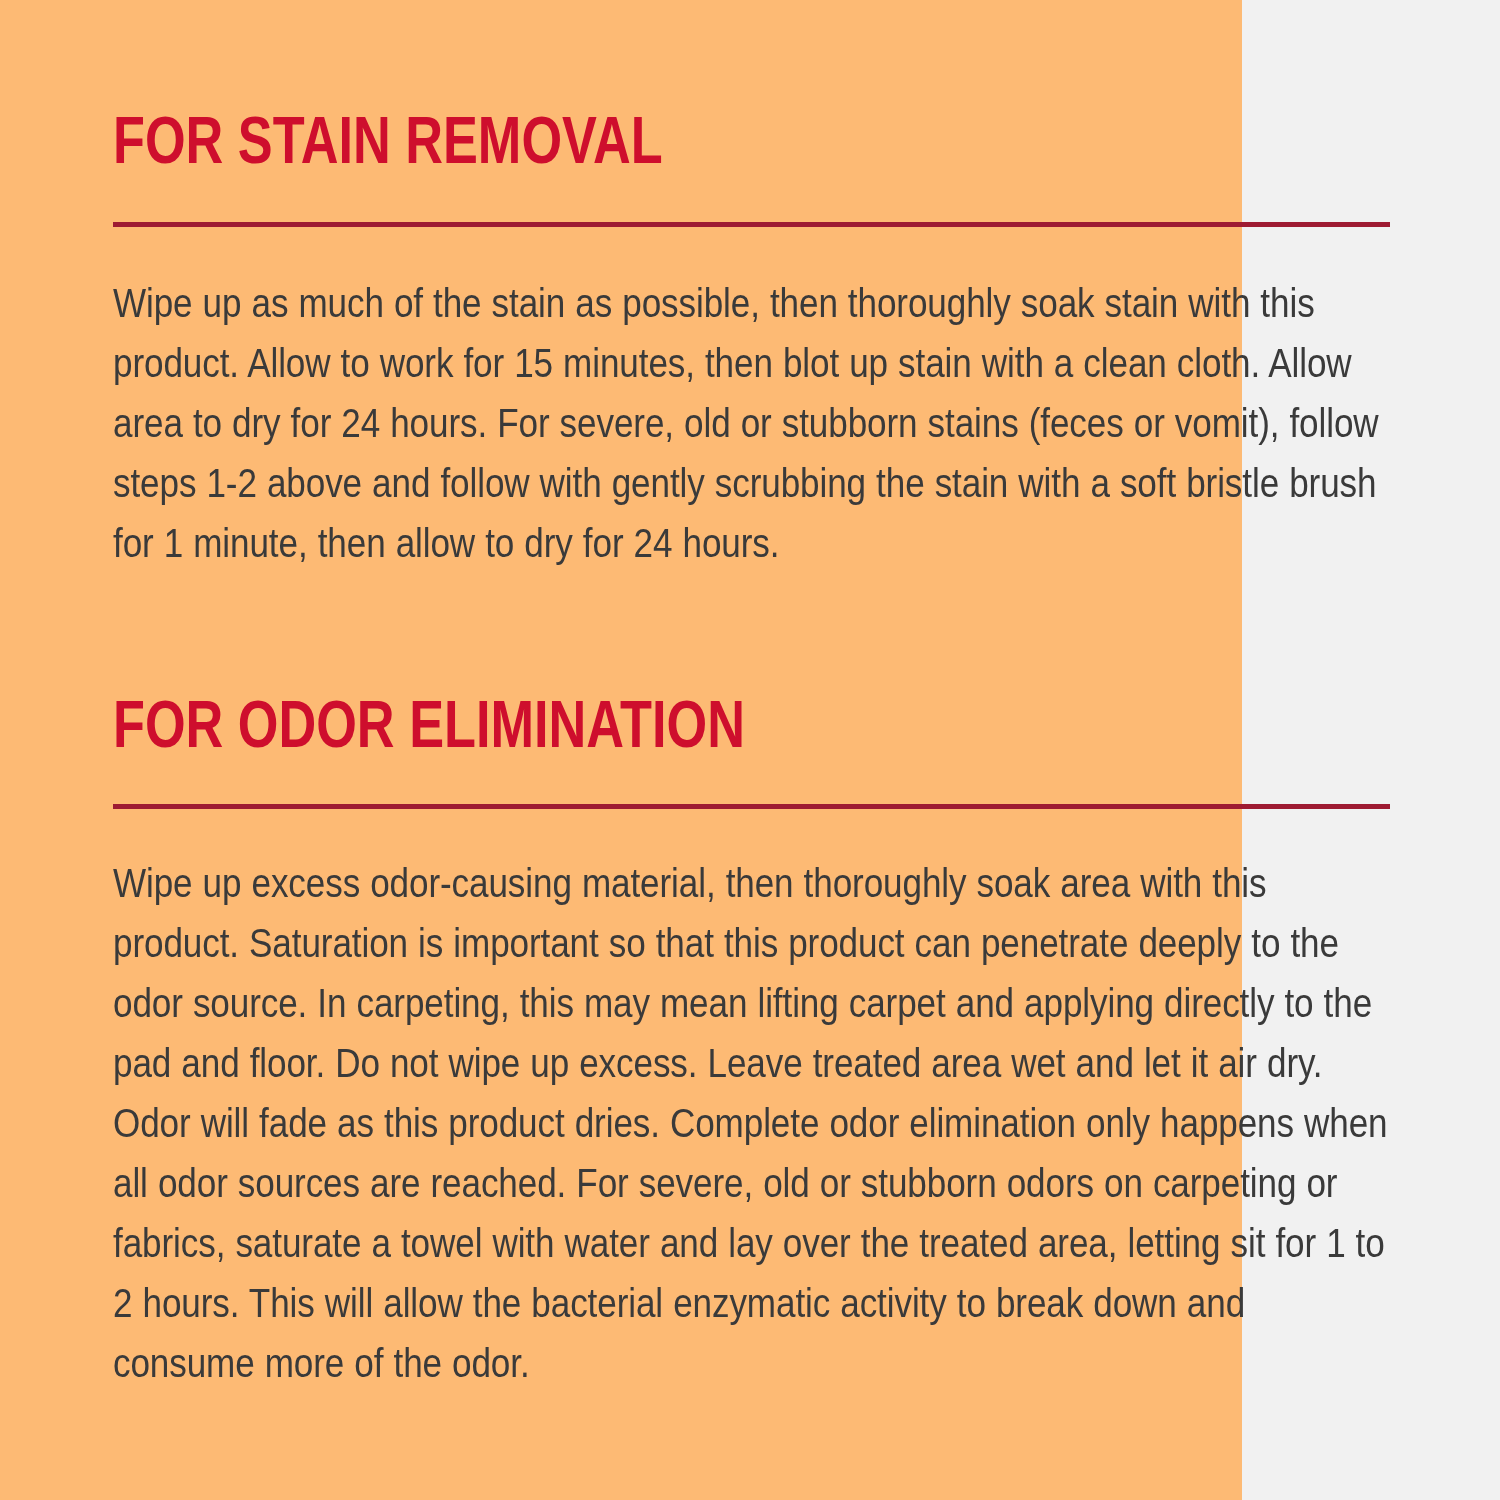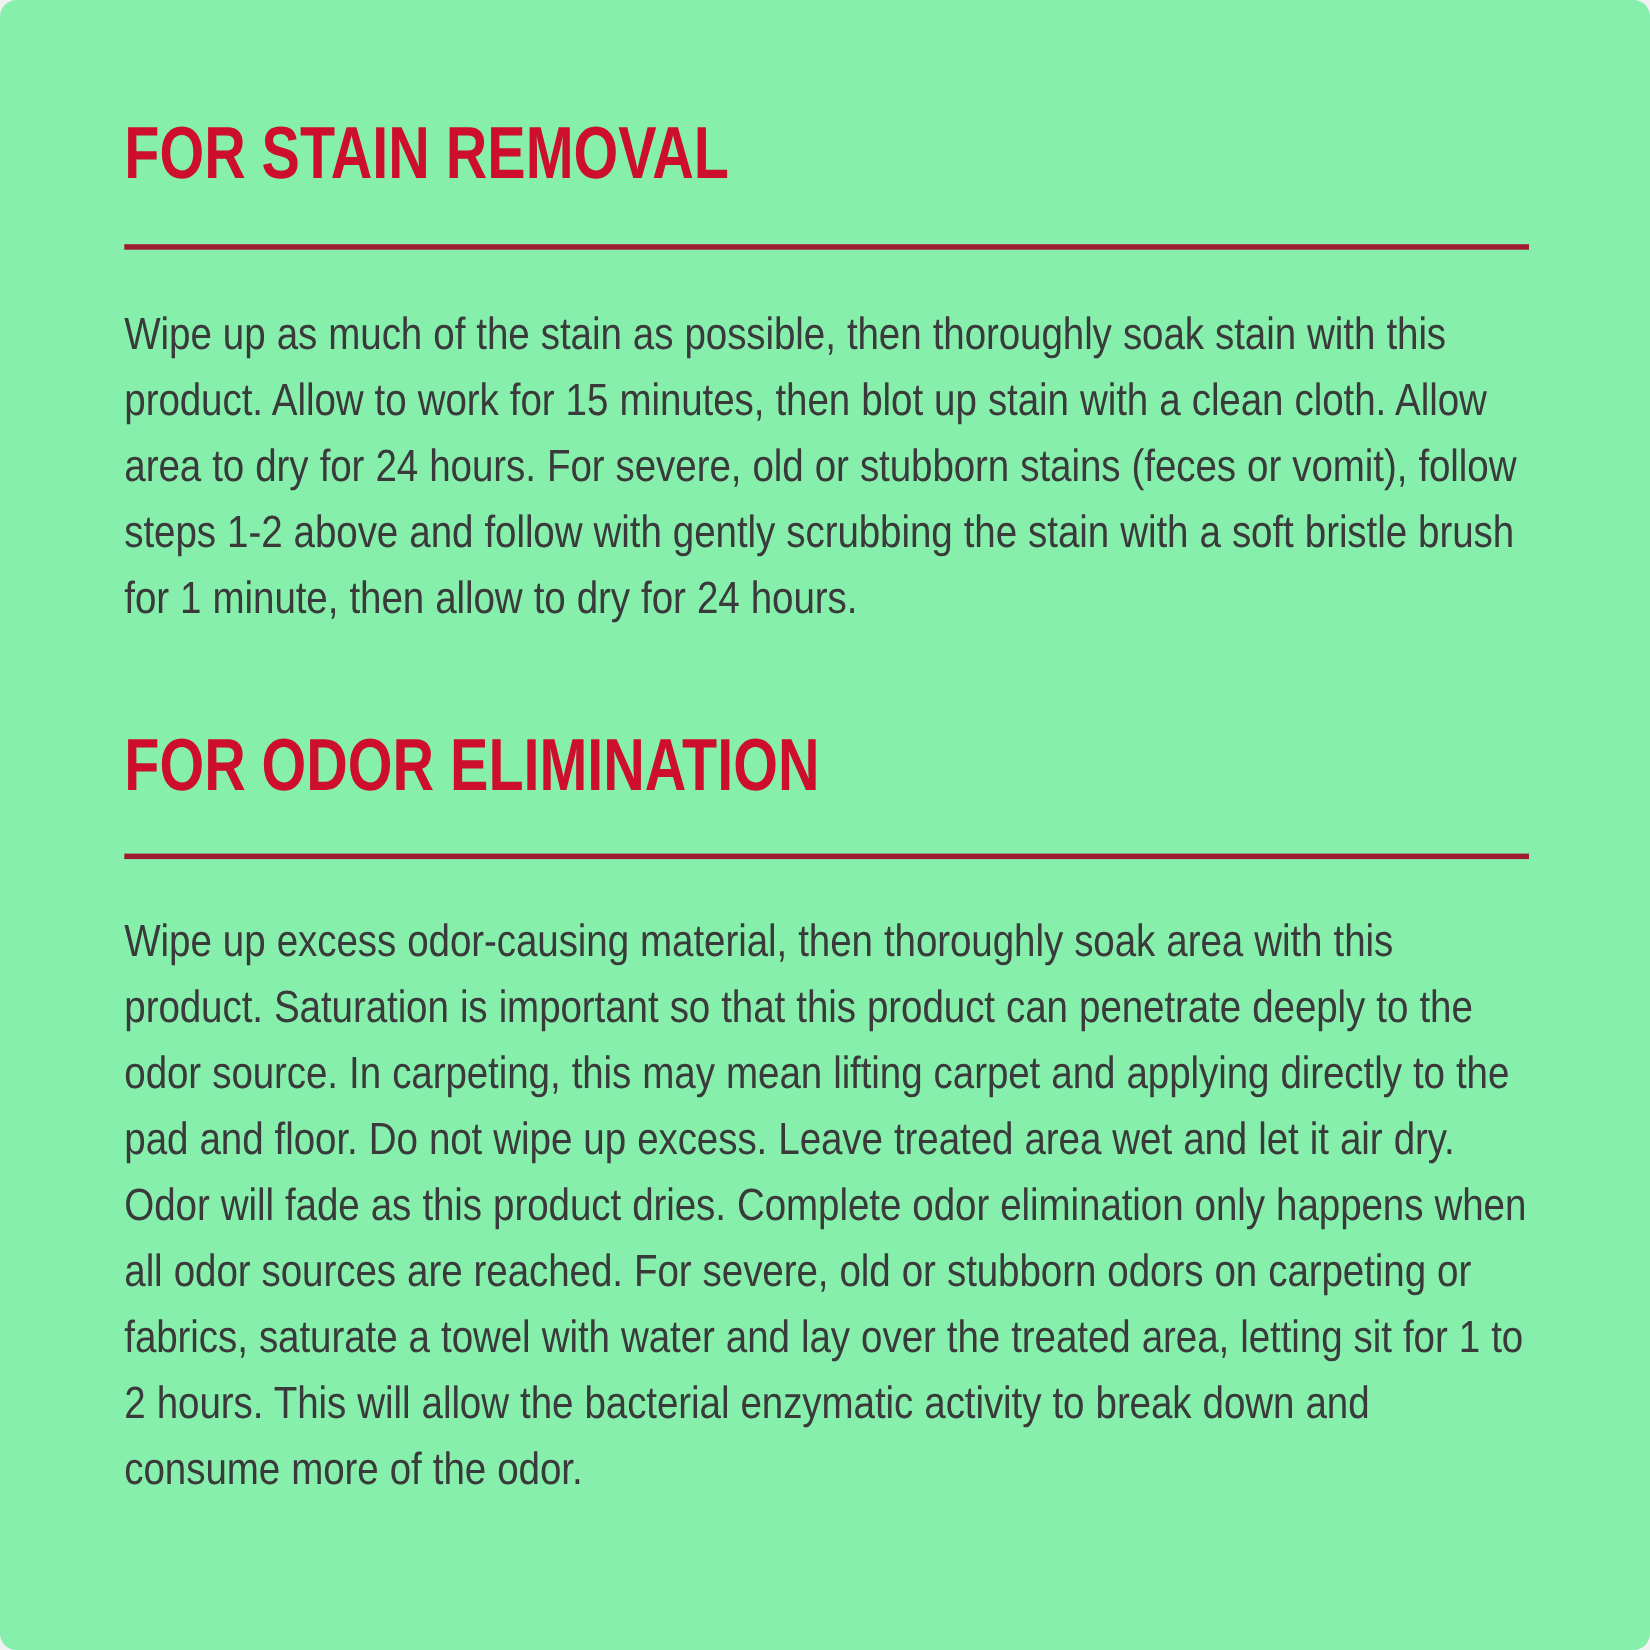--- a/index.html
+++ b/index.html
@@ -10,37 +10,36 @@
   body {
     width: 1500px;
     height: 1500px;
     background: #f1f1f1;
     font-family: "Liberation Sans", sans-serif;
     overflow: hidden;
   }
 
   .page {
     position: relative;
-    width: 1500px;
+    width: 1242px;
     height: 1500px;
-    background: #86efac;
+    background: #fdba74;
     box-sizing: border-box;
     padding: 0 110px;
-    border-radius: 15px;
   }
 
   
   .section {
     position: absolute;
     left: 113px;
     width: 1277px;
   }
 
   #section-stain  { top: 106px; }
-  #section-odor   { top: 662px; }
+  #section-odor   { top: 690px; }
 
   
   .section-heading {
     color: #ce0e2d;
     font-family: "Liberation Sans", sans-serif;
     font-weight: 700;
     font-size: 67px;
     line-height: 68px;
     letter-spacing: 0px;
     text-transform: uppercase;

